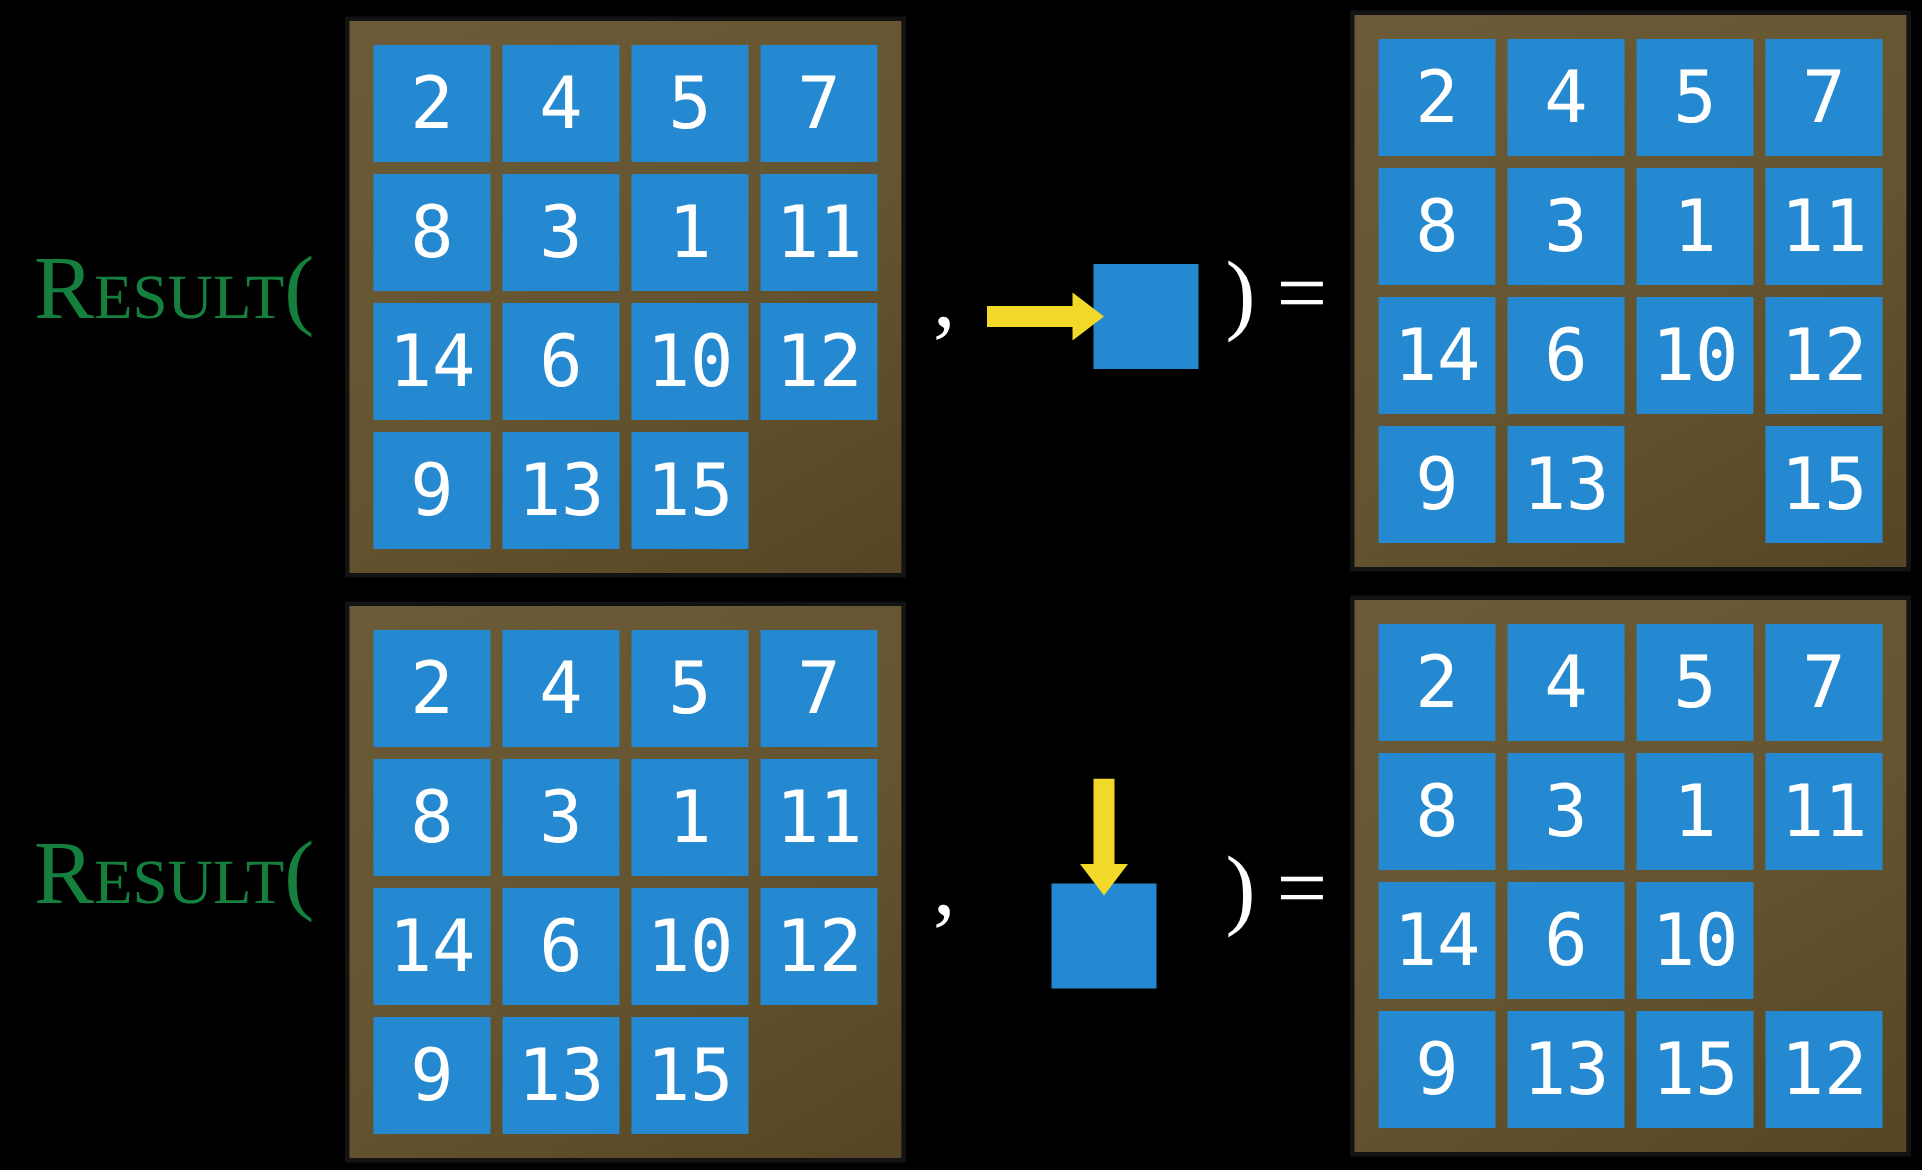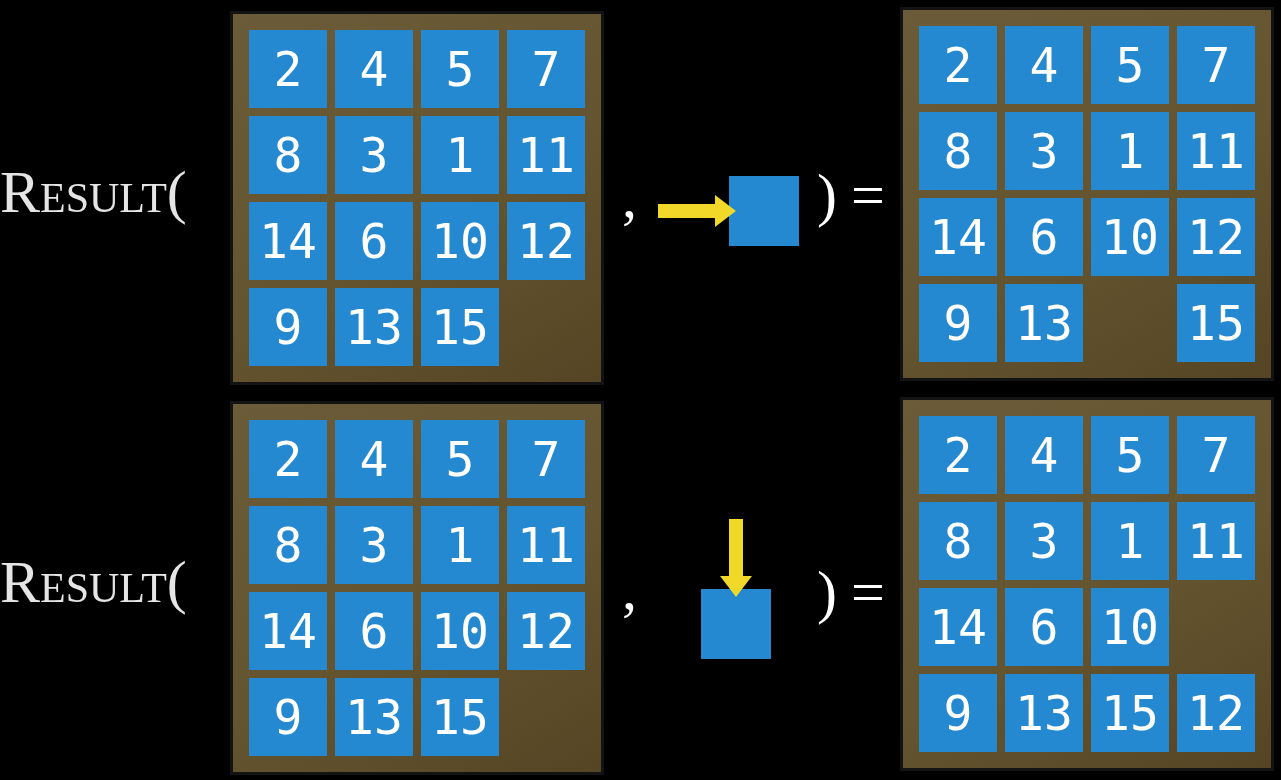--- a/index.html
+++ b/index.html
@@ -7,22 +7,22 @@
     width:1281px;height:780px;
     background:#000;
     position:relative;
     overflow:hidden;
     font-family:"Liberation Serif","DejaVu Serif",serif;
   }
   .abs{position:absolute;}
   
   .fn-label{
     left:0;width:232px;top:162px;
-    text-align:left;
-    color:#e5e5e5;font-size:60px;line-height:1;
+    text-align:center;
+    color:#15803d;font-size:60px;line-height:1;
     white-space:nowrap;
   }
   .fn-label .fn-name{font-variant:small-caps;letter-spacing:0px;}
   .fn-label.row2{top:552px;}
   .comma{
     color:#fff;font-size:60px;line-height:1;
     left:622px;top:167px;
   }
   .comma.row2{top:559px;}
   .close-group{

